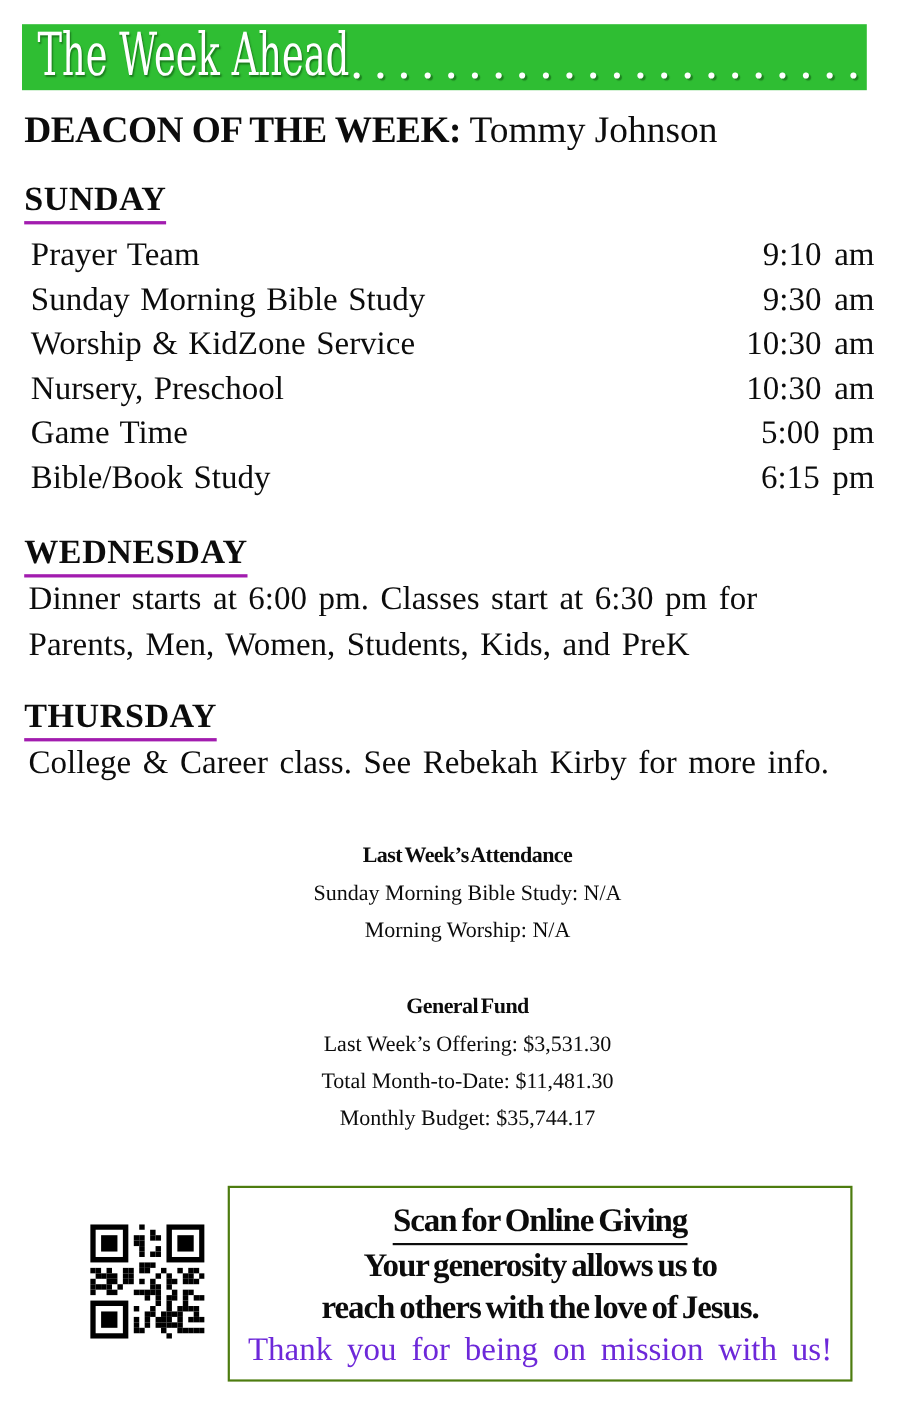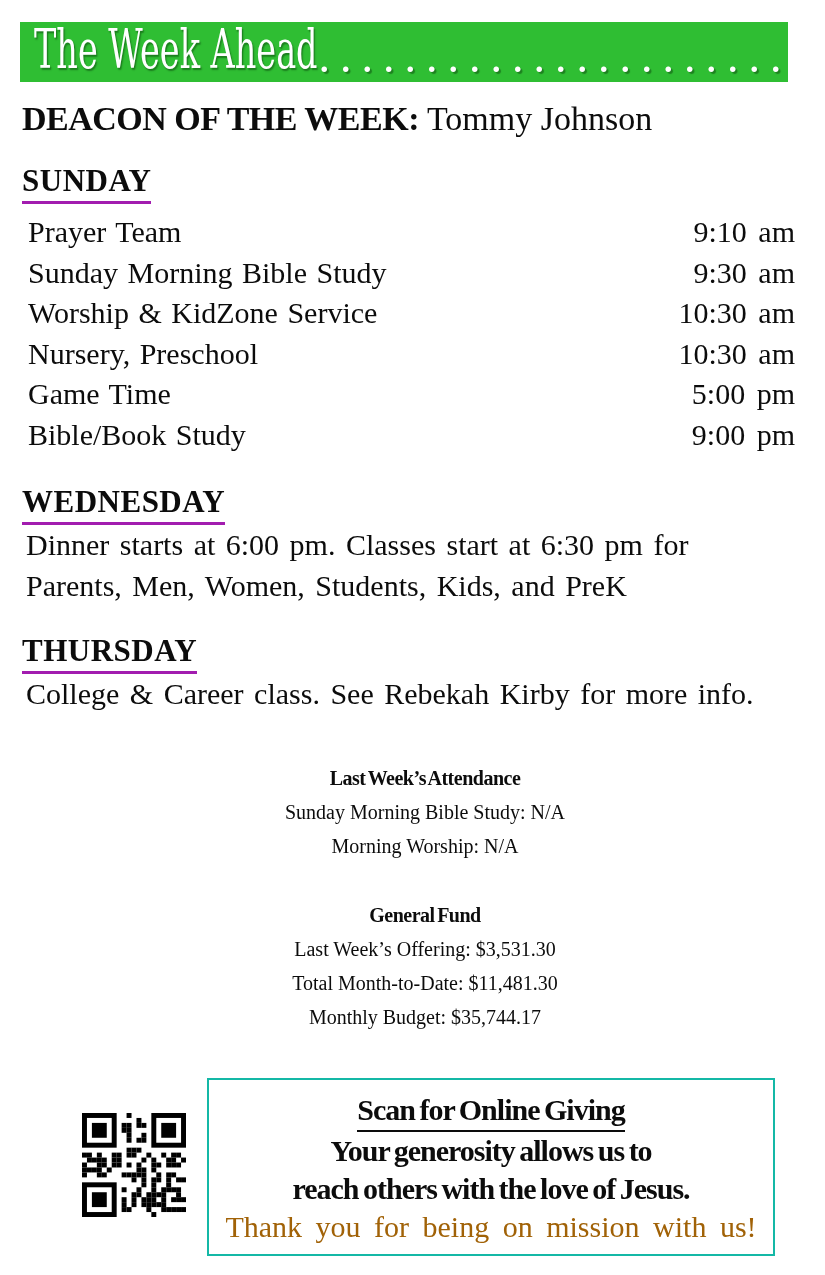--- a/index.html
+++ b/index.html
@@ -72,21 +72,21 @@
     font-weight:bold;letter-spacing:-0.5px;word-spacing:-2px;
     margin-bottom:0;
   }
   
   .qr{
     position:absolute;left:82px;top:1113px;
   }
   .give-box{
     position:absolute;left:207px;top:1078px;
     width:564px;height:163px;
-    border:2px solid #14b8a6;
+    border:2px solid #4d7c0f;
     text-align:center;
     padding-top:11px;box-sizing:content-box;
   }
   .give-line{
     font-size:30px;line-height:38px;font-weight:bold;
     letter-spacing:-1px;word-spacing:-2px;
   }
   .give-title span{
     display:inline-block;border-bottom:2px solid #0c0c0c;padding-bottom:1px;
   }
@@ -129,21 +129,21 @@
     <div class="sched-row">
       <span class="sched-event">Nursery, Preschool</span>
       <span class="sched-time">10:30 am</span>
     </div>
     <div class="sched-row">
       <span class="sched-event">Game Time</span>
       <span class="sched-time">5:00 pm</span>
     </div>
     <div class="sched-row">
       <span class="sched-event">Bible/Book Study</span>
-      <span class="sched-time">9:00 pm</span>
+      <span class="sched-time">6:15 pm</span>
     </div>
   </div>
 
   <div class="sec-heading" style="top:484px">
     <span>WEDNESDAY</span>
   </div>
   <div class="sec-text" style="top:524px">Dinner starts at 6:00 pm. Classes start at 6:30 pm for Parents, Men, Women, Students, Kids, and PreK</div>
 
   <div class="sec-heading" style="top:633px">
     <span>THURSDAY</span>
@@ -292,16 +292,16 @@
       <rect x="100" y="95" width="5" height="5" fill="#000"></rect>
       <rect x="70" y="100" width="5" height="5" fill="#000"></rect>
     </svg>
 
   <div class="give-box">
     <div class="give-line give-title">
       <span>Scan for Online Giving</span>
     </div>
     <div class="give-line">Your generosity allows us to</div>
     <div class="give-line">reach others with the love of Jesus.</div>
-    <div class="give-thanks" id="thanks" style="color: #a16207;">Thank you for being on mission with us!</div>
+    <div class="give-thanks" id="thanks" style="color: #6d28d9;">Thank you for being on mission with us!</div>
   </div>
 
 </div>
 
 </body></html>

